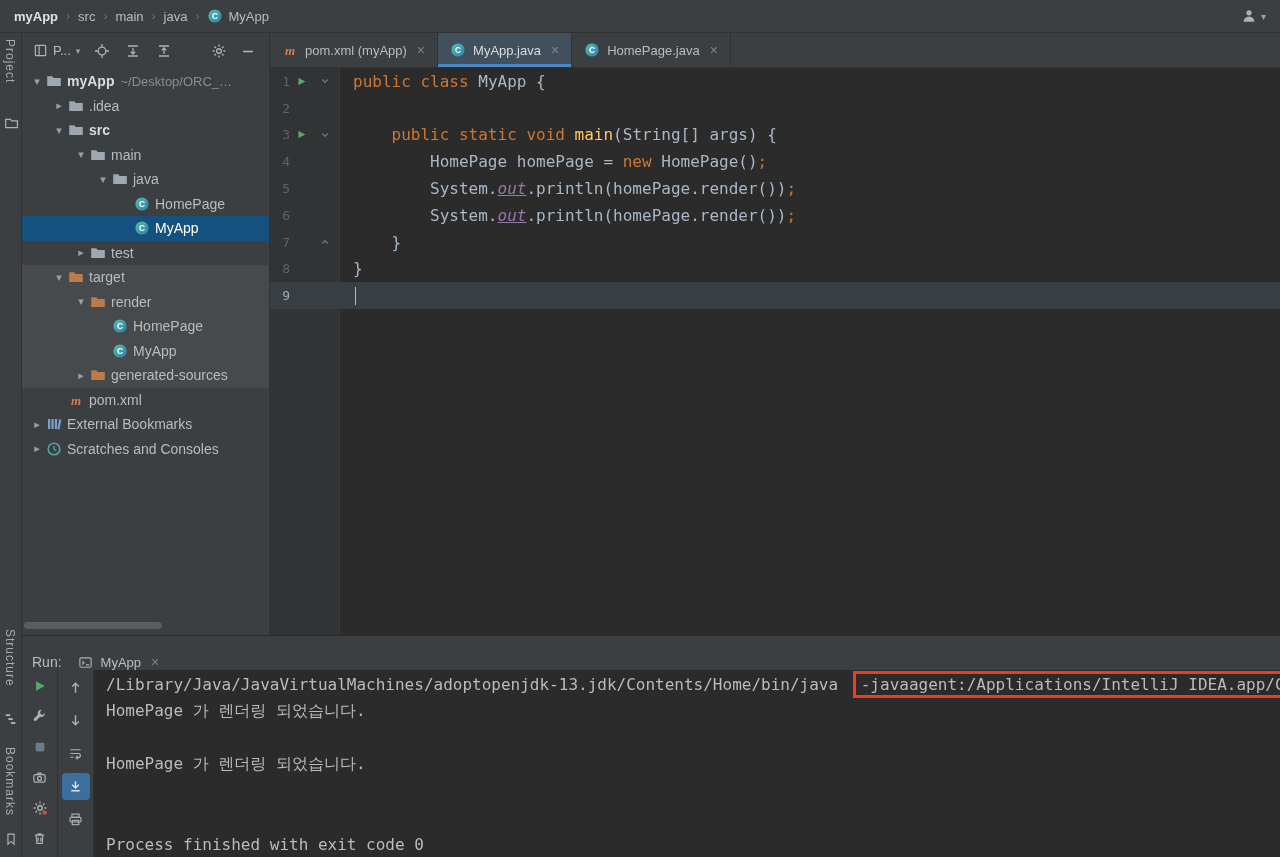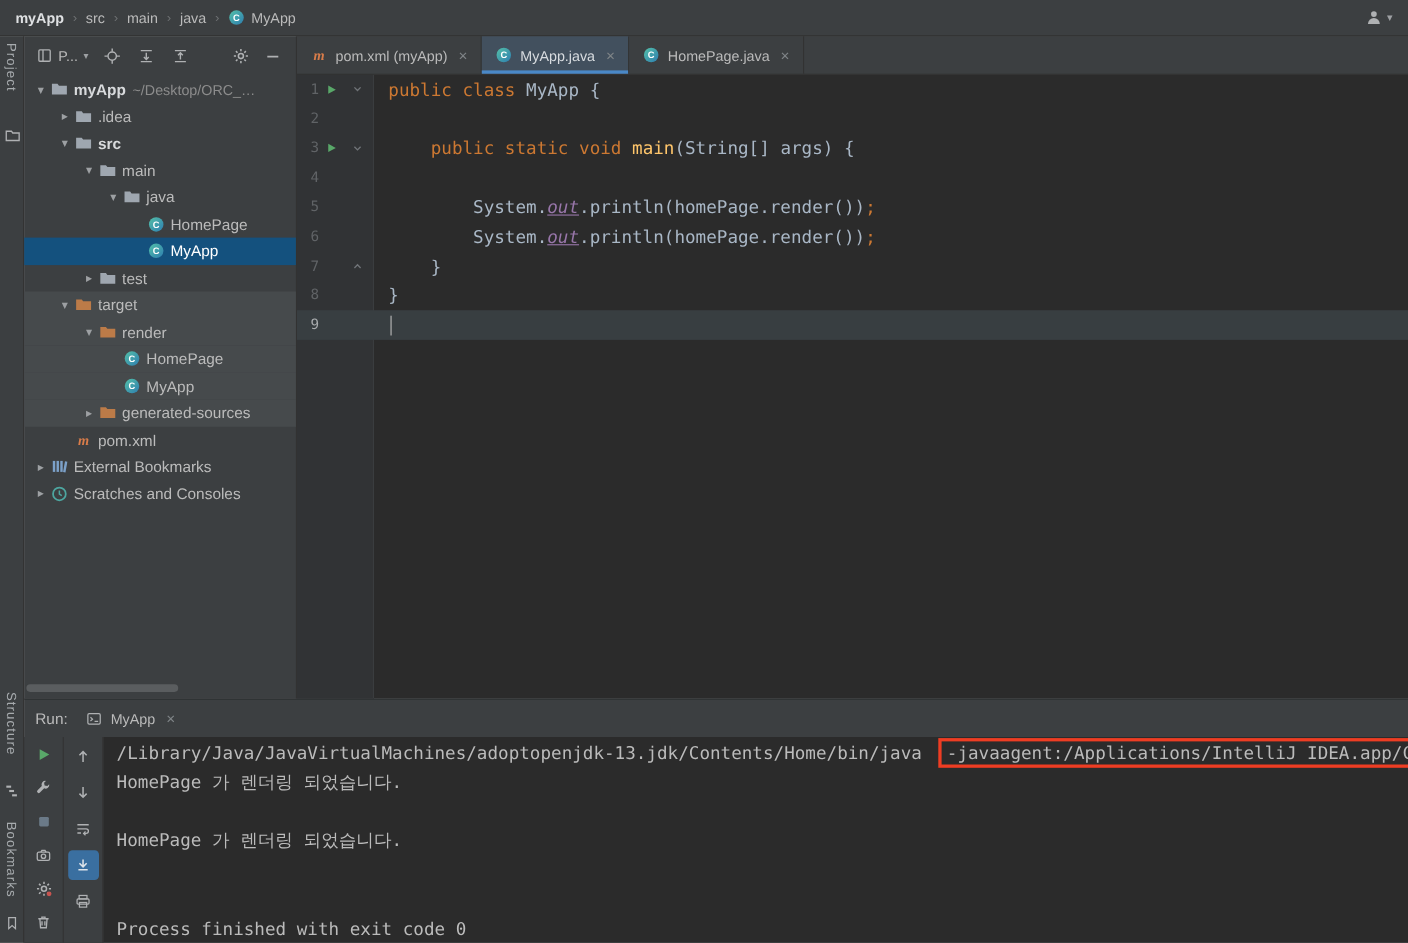--- a/index.html
+++ b/index.html
@@ -74,21 +74,21 @@
   .code-text { color:#A9B7C6; margin-left:15px; }
   .tok-kw { color:var(--keyword-orange,#CC7832); }
   .tok-fn { color:var(--method-yellow,#FFC66B); }
   .tok-fd { color:var(--field-purple,#9876AA); font-style:italic;text-decoration:underline; }
   .caret { display:inline-block; width:1px; height:18px; background:#BBBBBB; margin-left:2px; }
 
   
   .run-panel { position:absolute; left:22px; top:635px; width:1258px; height:222px;
                background:#3C3F41; border-top:1px solid #282B2D; }
   .run-header { position:absolute; top:0; left:0; right:0; height:34px; display:flex;
-                align-items:center; padding:0 10px; gap:16px; }
+                align-items:flex-end; padding:0 10px; gap:16px; }
   .run-label { font-size:14px; color:#BBBBBB; }
   .run-tab { display:flex; align-items:center; gap:7px; font-size:13px; color:#BBBBBB; }
   .run-body { position:absolute; top:34px; left:0; right:0; bottom:0; background:#2B2B2B; }
   .run-col { position:absolute; top:0; bottom:0; background:#3C3F41; border-right:1px solid #323232;
              display:flex; flex-direction:column; align-items:center; padding-top:4px; }
   .run-col.c1 { left:0; width:36px; }
   .run-col.c2 { left:36px; width:36px; }
   .icon-btn { width:28px; height:27px; display:flex; align-items:center; justify-content:center;
               border-radius:4px; margin-bottom:6px; }
   .icon-btn.active { background:#3A6FA0; }
@@ -474,21 +474,21 @@
                 <path d="M3.5 2.5l10 5.5-10 5.5z" fill="#59A869"></path>
               </svg></span><span class="ln-fold"><svg width="10" height="10" viewBox="0 0 16 16">
                 <path d="M3.5 5.5L8 10l4.5-4.5" stroke="#707478" stroke-width="2" fill="none"></path>
               </svg></span><span class="code-text"><span class="tok-kw">public</span><span> </span><span class="tok-kw">class</span><span> MyApp {</span></span></div>
           <div class="code-line"><span class="ln-num">2</span><span class="ln-run"></span><span class="ln-fold"></span><span class="code-text"></span></div>
           <div class="code-line"><span class="ln-num">3</span><span class="ln-run"><svg width="11" height="11" viewBox="0 0 16 16">
                 <path d="M3.5 2.5l10 5.5-10 5.5z" fill="#59A869"></path>
               </svg></span><span class="ln-fold"><svg width="10" height="10" viewBox="0 0 16 16">
                 <path d="M3.5 5.5L8 10l4.5-4.5" stroke="#707478" stroke-width="2" fill="none"></path>
               </svg></span><span class="code-text"><span>    </span><span class="tok-kw">public</span><span> </span><span class="tok-kw">static</span><span> </span><span class="tok-kw">void</span><span> </span><span class="tok-fn">main</span><span>(String[] args) {</span></span></div>
-          <div class="code-line"><span class="ln-num">4</span><span class="ln-run"></span><span class="ln-fold"></span></div>
+          <div class="code-line"><span class="ln-num">4</span><span class="ln-run"></span><span class="ln-fold"></span><span class="code-text"><span>        HomePage homePage = </span><span class="tok-kw">new</span><span> HomePage()</span><span class="tok-kw">;</span></span></div>
           <div class="code-line"><span class="ln-num">5</span><span class="ln-run"></span><span class="ln-fold"></span><span class="code-text"><span>        System.</span><span class="tok-fd">out</span><span>.println(homePage.render())</span><span class="tok-kw">;</span></span></div>
           <div class="code-line"><span class="ln-num">6</span><span class="ln-run"></span><span class="ln-fold"></span><span class="code-text"><span>        System.</span><span class="tok-fd">out</span><span>.println(homePage.render())</span><span class="tok-kw">;</span></span></div>
           <div class="code-line"><span class="ln-num">7</span><span class="ln-run"></span><span class="ln-fold"><svg width="10" height="10" viewBox="0 0 16 16">
                 <path d="M3.5 10.5L8 6l4.5 4.5" stroke="#707478" stroke-width="2" fill="none"></path>
               </svg></span><span class="code-text"><span>    }</span></span></div>
           <div class="code-line"><span class="ln-num">8</span><span class="ln-run"></span><span class="ln-fold"></span><span class="code-text"><span>}</span></span></div>
           <div class="code-line current"><span class="ln-num">9</span><span class="ln-run"></span><span class="ln-fold"></span><span class="code-text"></span><span class="caret"></span></div>
         </div>
     </div>
   </div>

